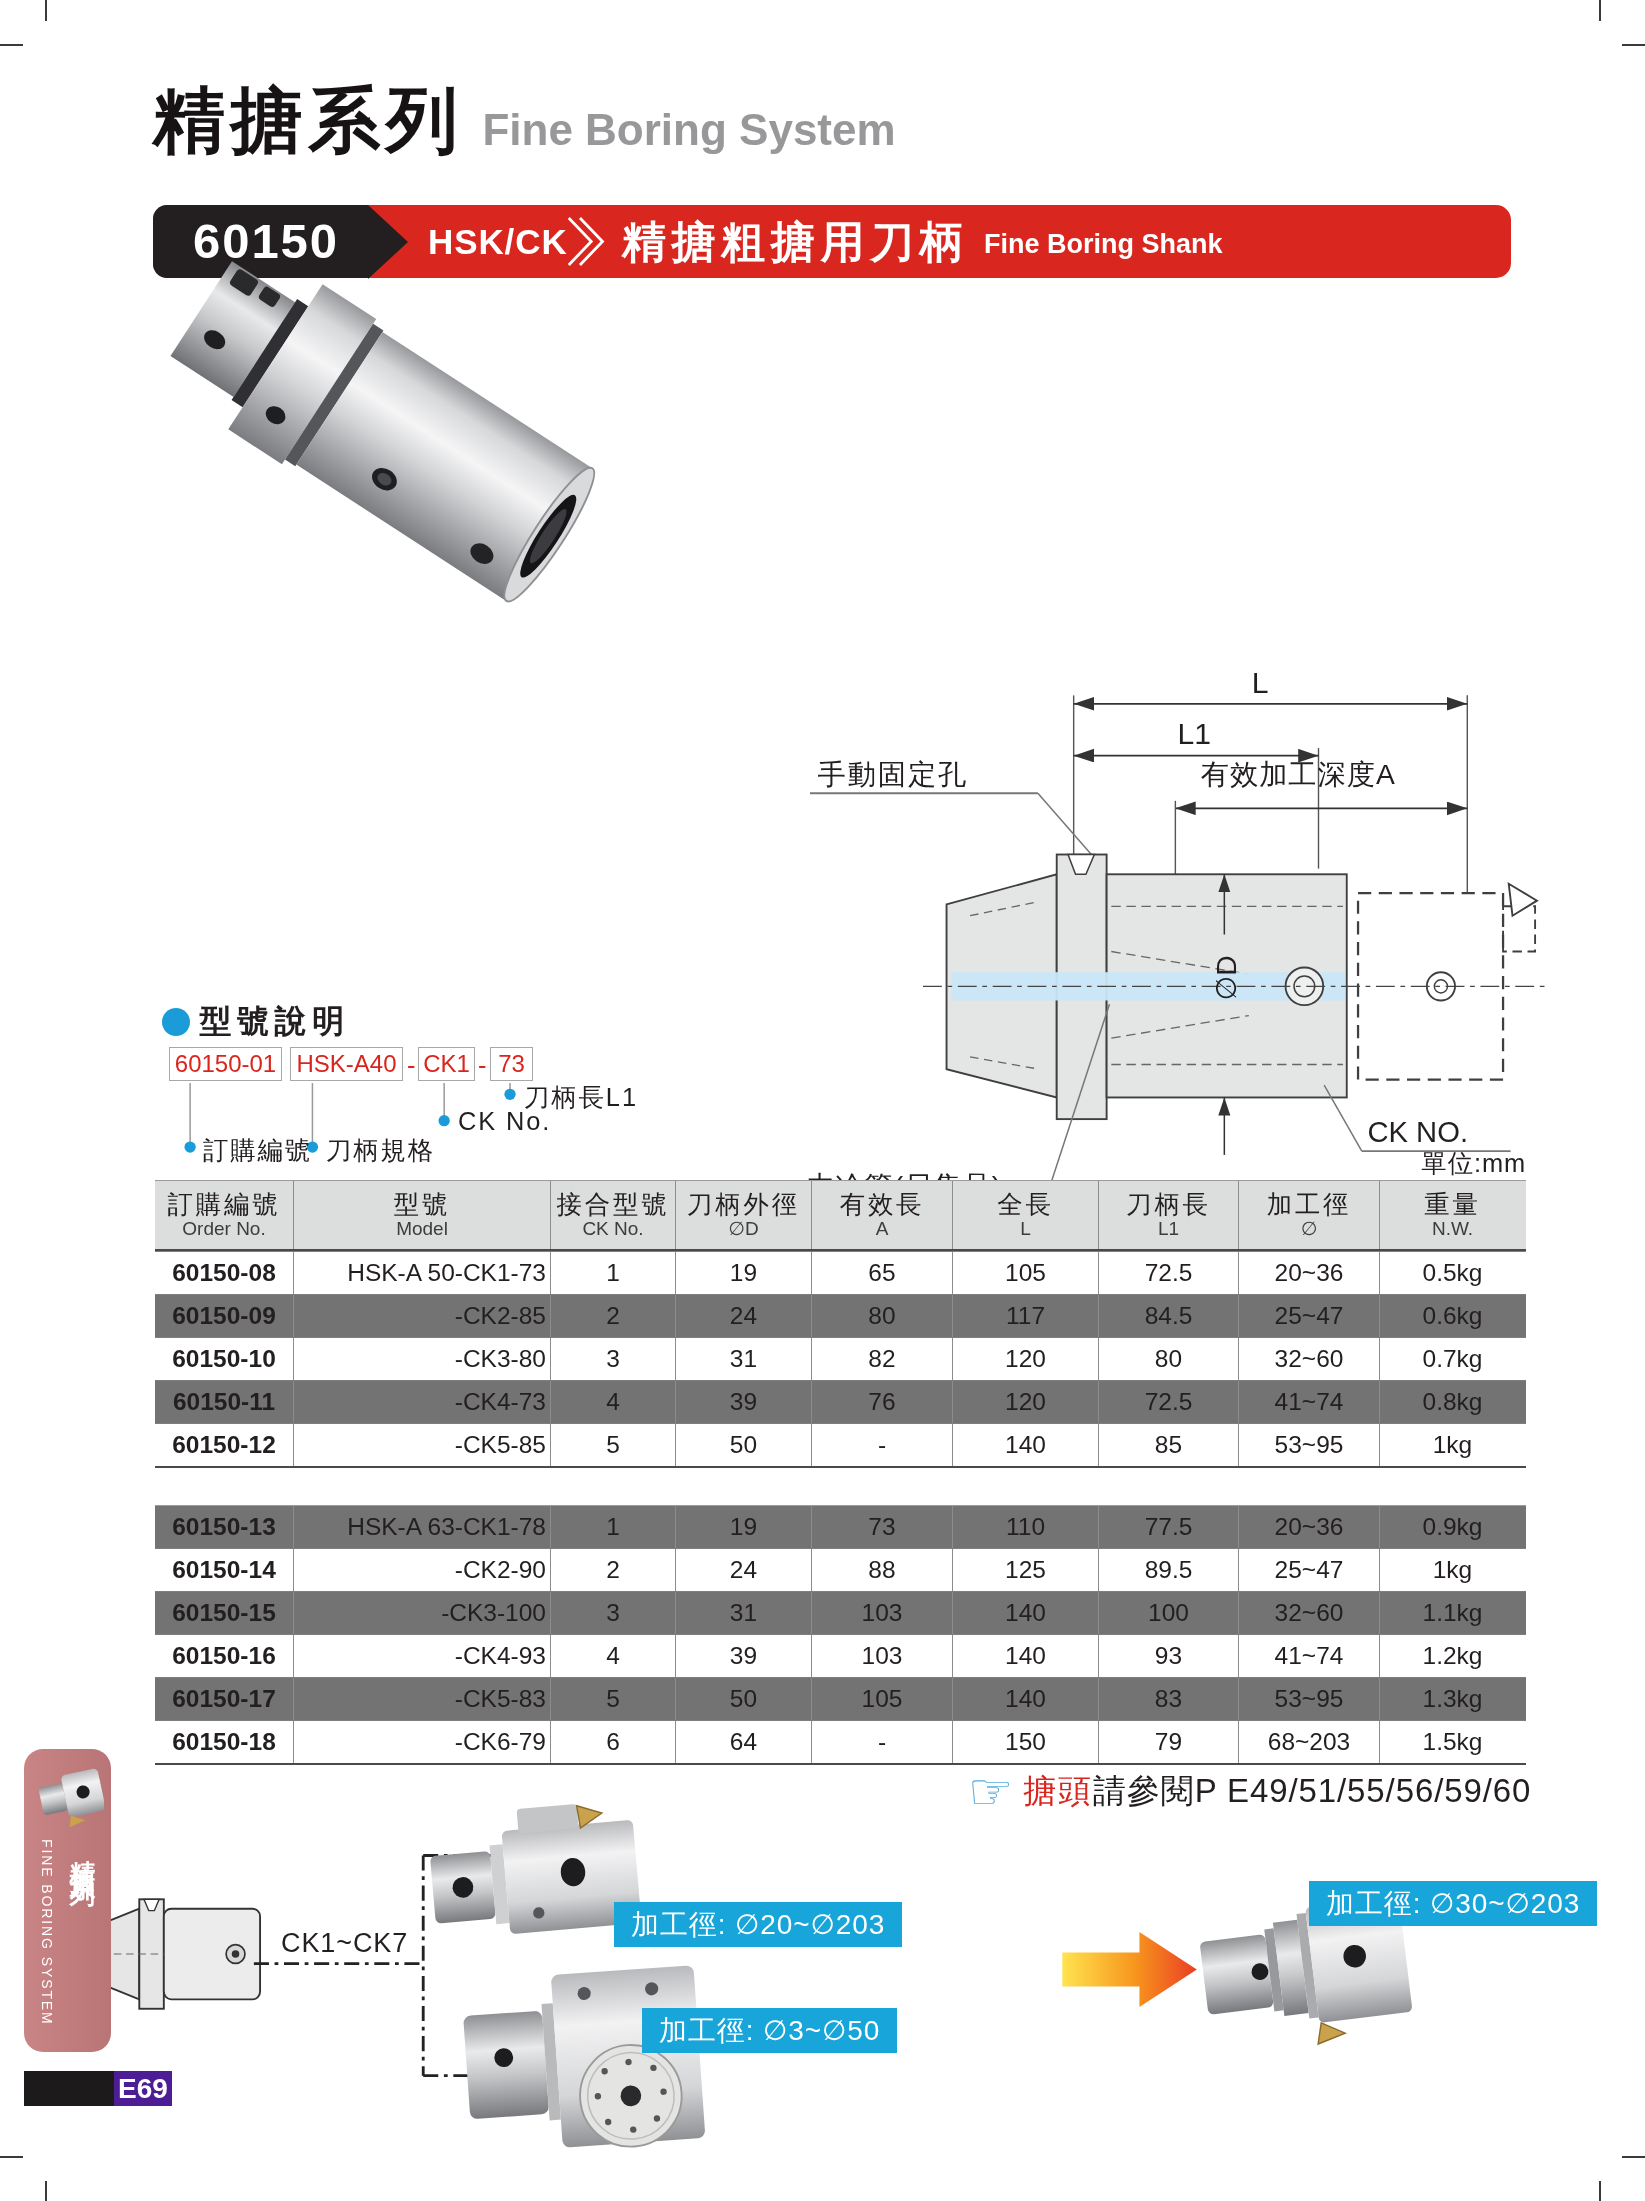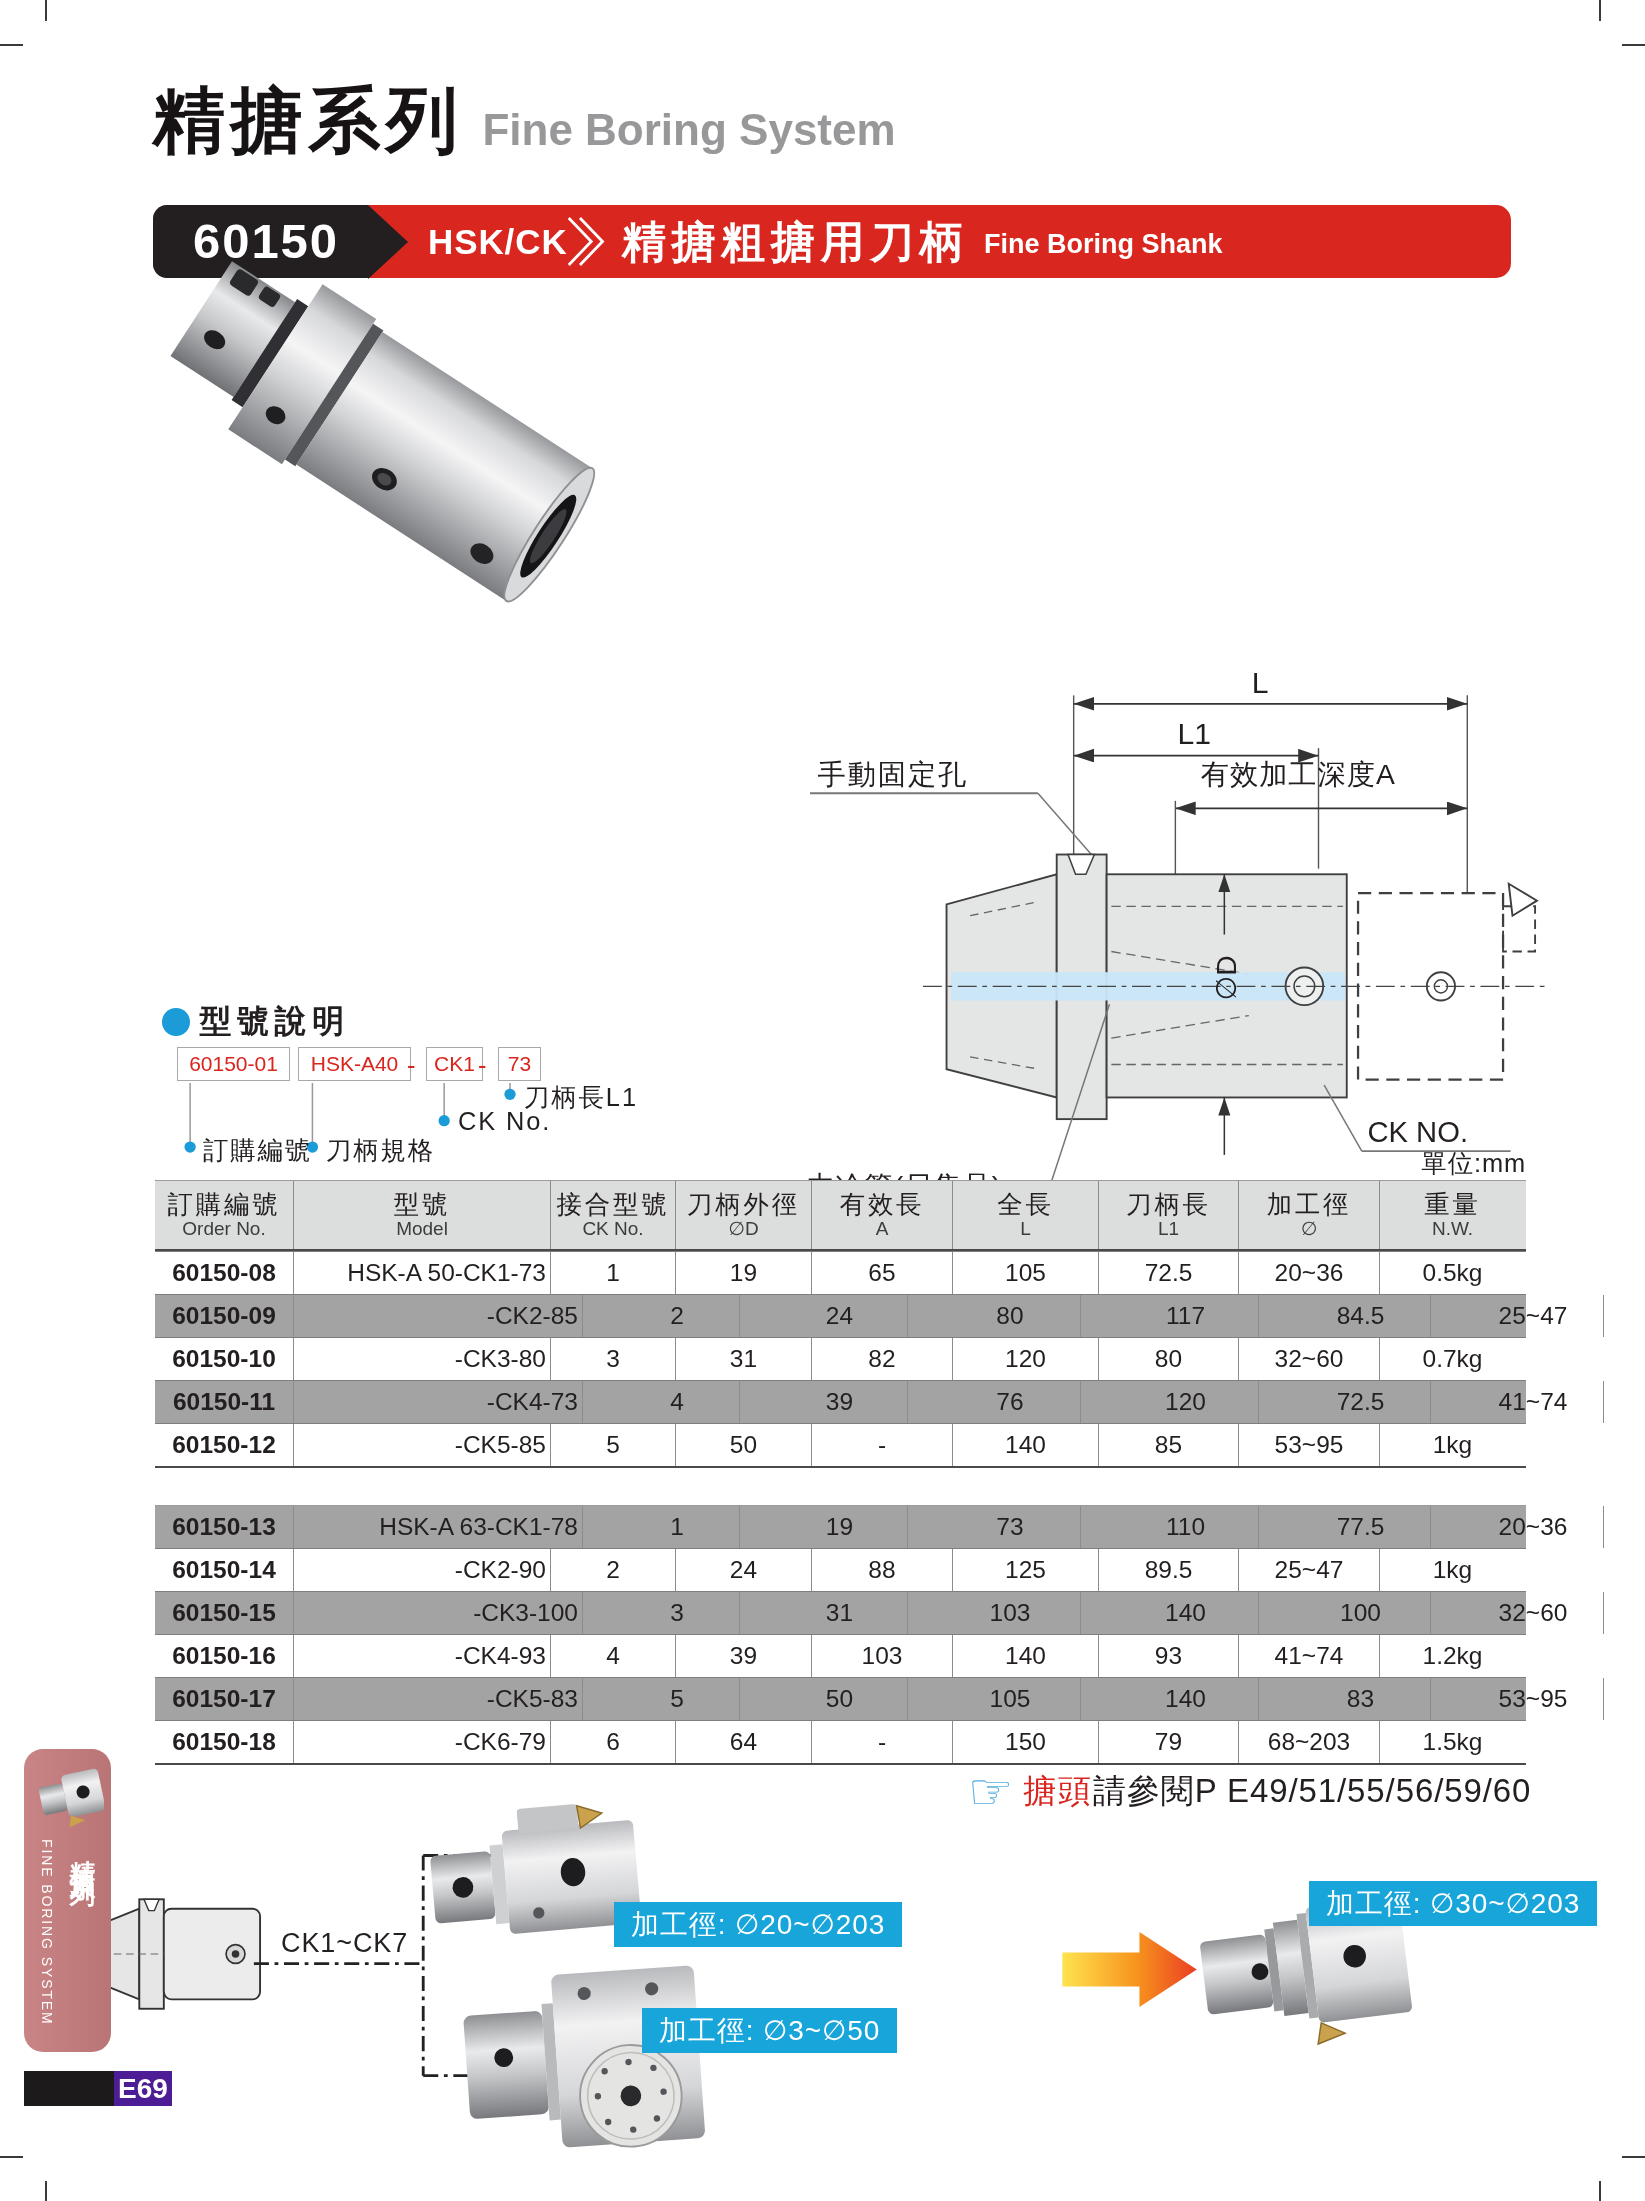--- a/index.html
+++ b/index.html
@@ -22,35 +22,35 @@
     color:#fff;font-size:49px;font-weight:bold;letter-spacing:1.9px;}
   .banner-sys{position:absolute;left:275px;top:0;height:73px;line-height:73px;color:#fff;font-size:35px;font-weight:bold;letter-spacing:0.9px;}
   .banner-chev{position:absolute;left:412px;top:10.4px;}
   .banner-zh{position:absolute;left:469px;top:0;height:73px;line-height:73px;color:#fff;font-size:44px;font-weight:bold;letter-spacing:5.6px;}
   .banner-en{position:absolute;left:831px;top:0;height:79px;line-height:79px;color:#fff;font-size:27px;font-weight:bold;}
   
   .legend-title{position:absolute;left:162px;top:1000px;display:flex;align-items:center;}
   .legend-dot{width:28px;height:28px;border-radius:50%;background:#1b9cd8;margin-right:9.4px;}
   .legend-title-text{font-size:32px;font-weight:bold;letter-spacing:5.6px;}
   .mbox{position:absolute;top:1047px;height:32px;line-height:32px;text-align:center;
-        border:1.9px solid #a8a8a8;color:#d9251d;font-size:21px;background:#fff;margin-left:8px;}
+        border:1.9px solid #a8a8a8;color:#d9251d;font-size:24px;background:#fff;}
   .mdash{position:absolute;top:1047px;height:36px;line-height:36px;font-size:25.4px;color:#d9251d;}
   .callout{position:absolute;font-size:25.4px;letter-spacing:1.9px;white-space:nowrap;}
   .unit-note{position:absolute;top:1147px;right:119px;font-size:25.4px;letter-spacing:0.9px;}
   
   .spec-table{position:absolute;left:155px;width:1371px;border-bottom:2.8px solid #4a4a4a;border-top:0.9px solid #9c9c9c;}
   .t-grid{display:grid;grid-template-columns:139px 257px 125px 136px 141px 146px 140px 141px 145px;}
   .t-head{background:#dcdddd;border-bottom:2.8px solid #4a4a4a;}
   .t-head .cell{height:68px;display:flex;flex-direction:column;align-items:center;justify-content:center;}
   .t-head .zh{font-size:25.4px;letter-spacing:2.8px;line-height:28px;}
   .t-head .en{font-size:19px;color:#3c3c3c;line-height:21.7px;}
   .t-row{border-top:1.9px solid #7e7e7e;}
   .t-row:first-child{border-top:none;}
   .t-row .cell{height:42px;line-height:42px;font-size:24.5px;text-align:center;white-space:nowrap;overflow:hidden;}
-  .t-row.shaded{background:#a3a3a3;gap:32px;}
+  .t-row.shaded{background:#737373;}
   .cell{border-right:0.9px solid #8c8c8c;}
   .cell:last-child{border-right:none;}
   .cell.c-order{font-weight:bold;letter-spacing:0px;}
   .cell.c-model{text-align:right !important;padding-right:4px;box-sizing:border-box;}
   
   .ref-note{position:absolute;left:968px;top:1768px;display:flex;align-items:center;white-space:nowrap;}
   .hand{font-size:51px;color:#58aede;margin-right:9.4px;line-height:47px;}
   .note-hl{font-size:33px;color:#d9251d;letter-spacing:1.9px;}
   .note-rest{font-size:33px;color:#231f20;letter-spacing:0.9px;}
   

